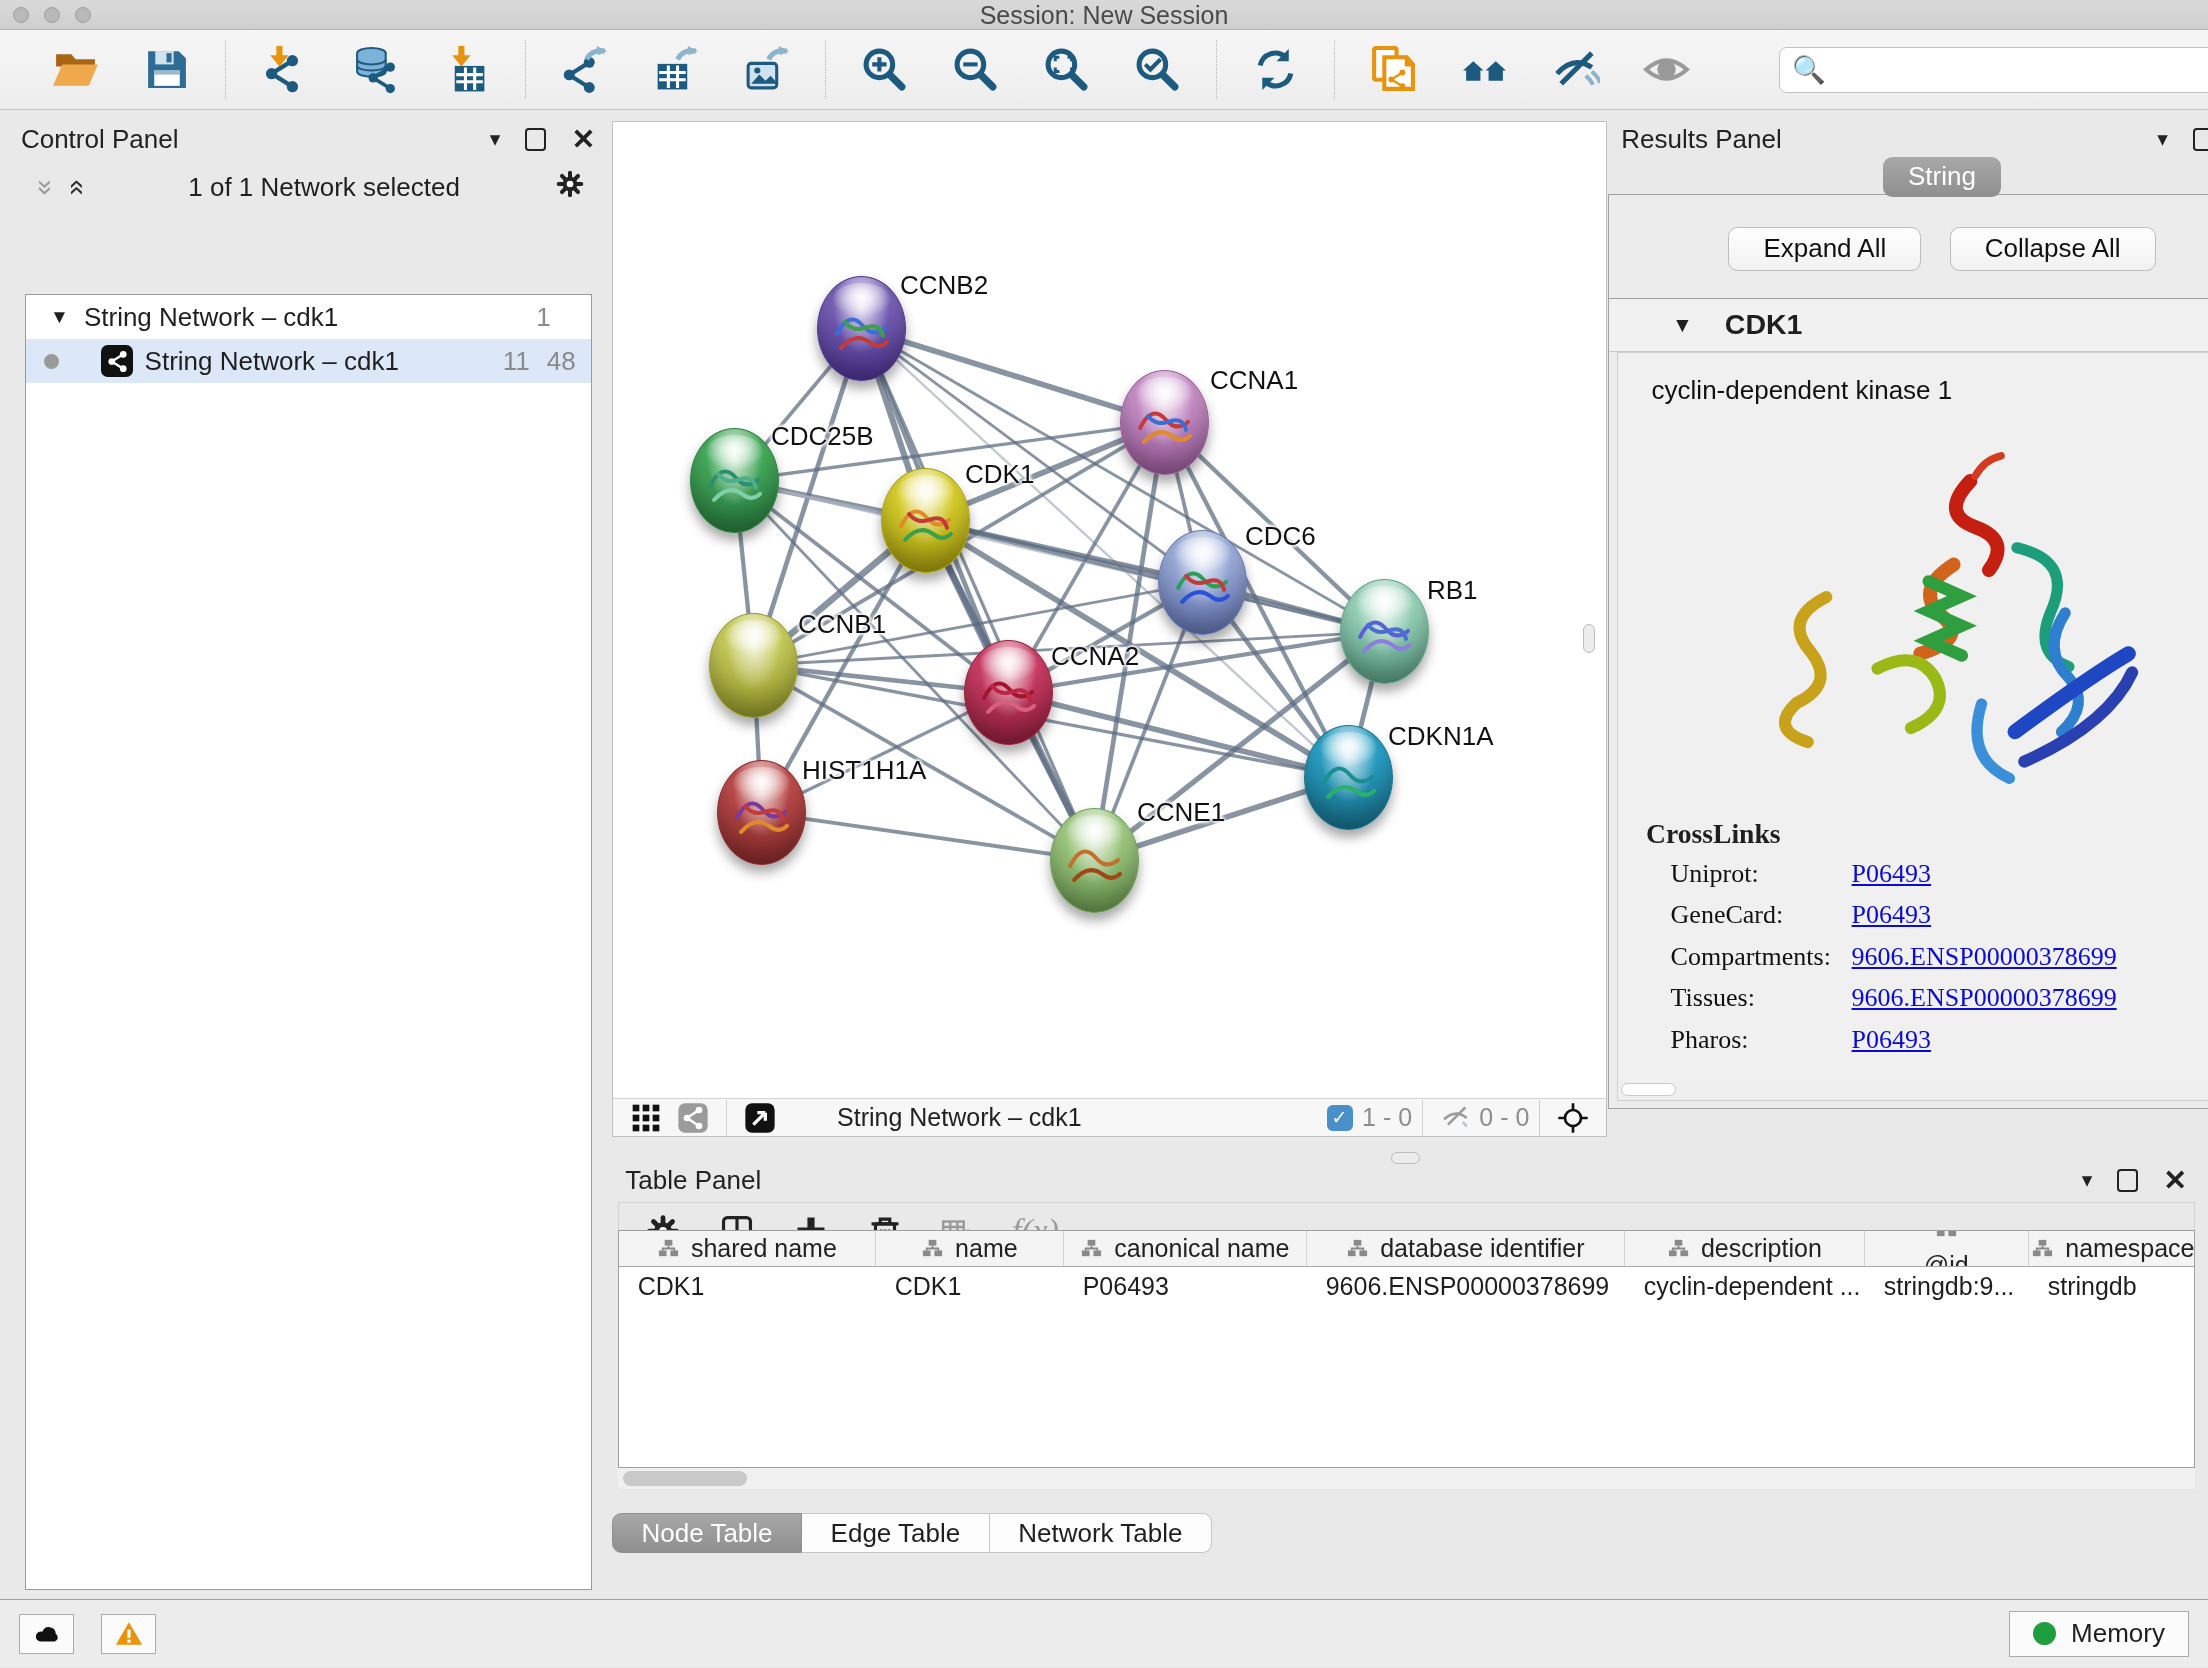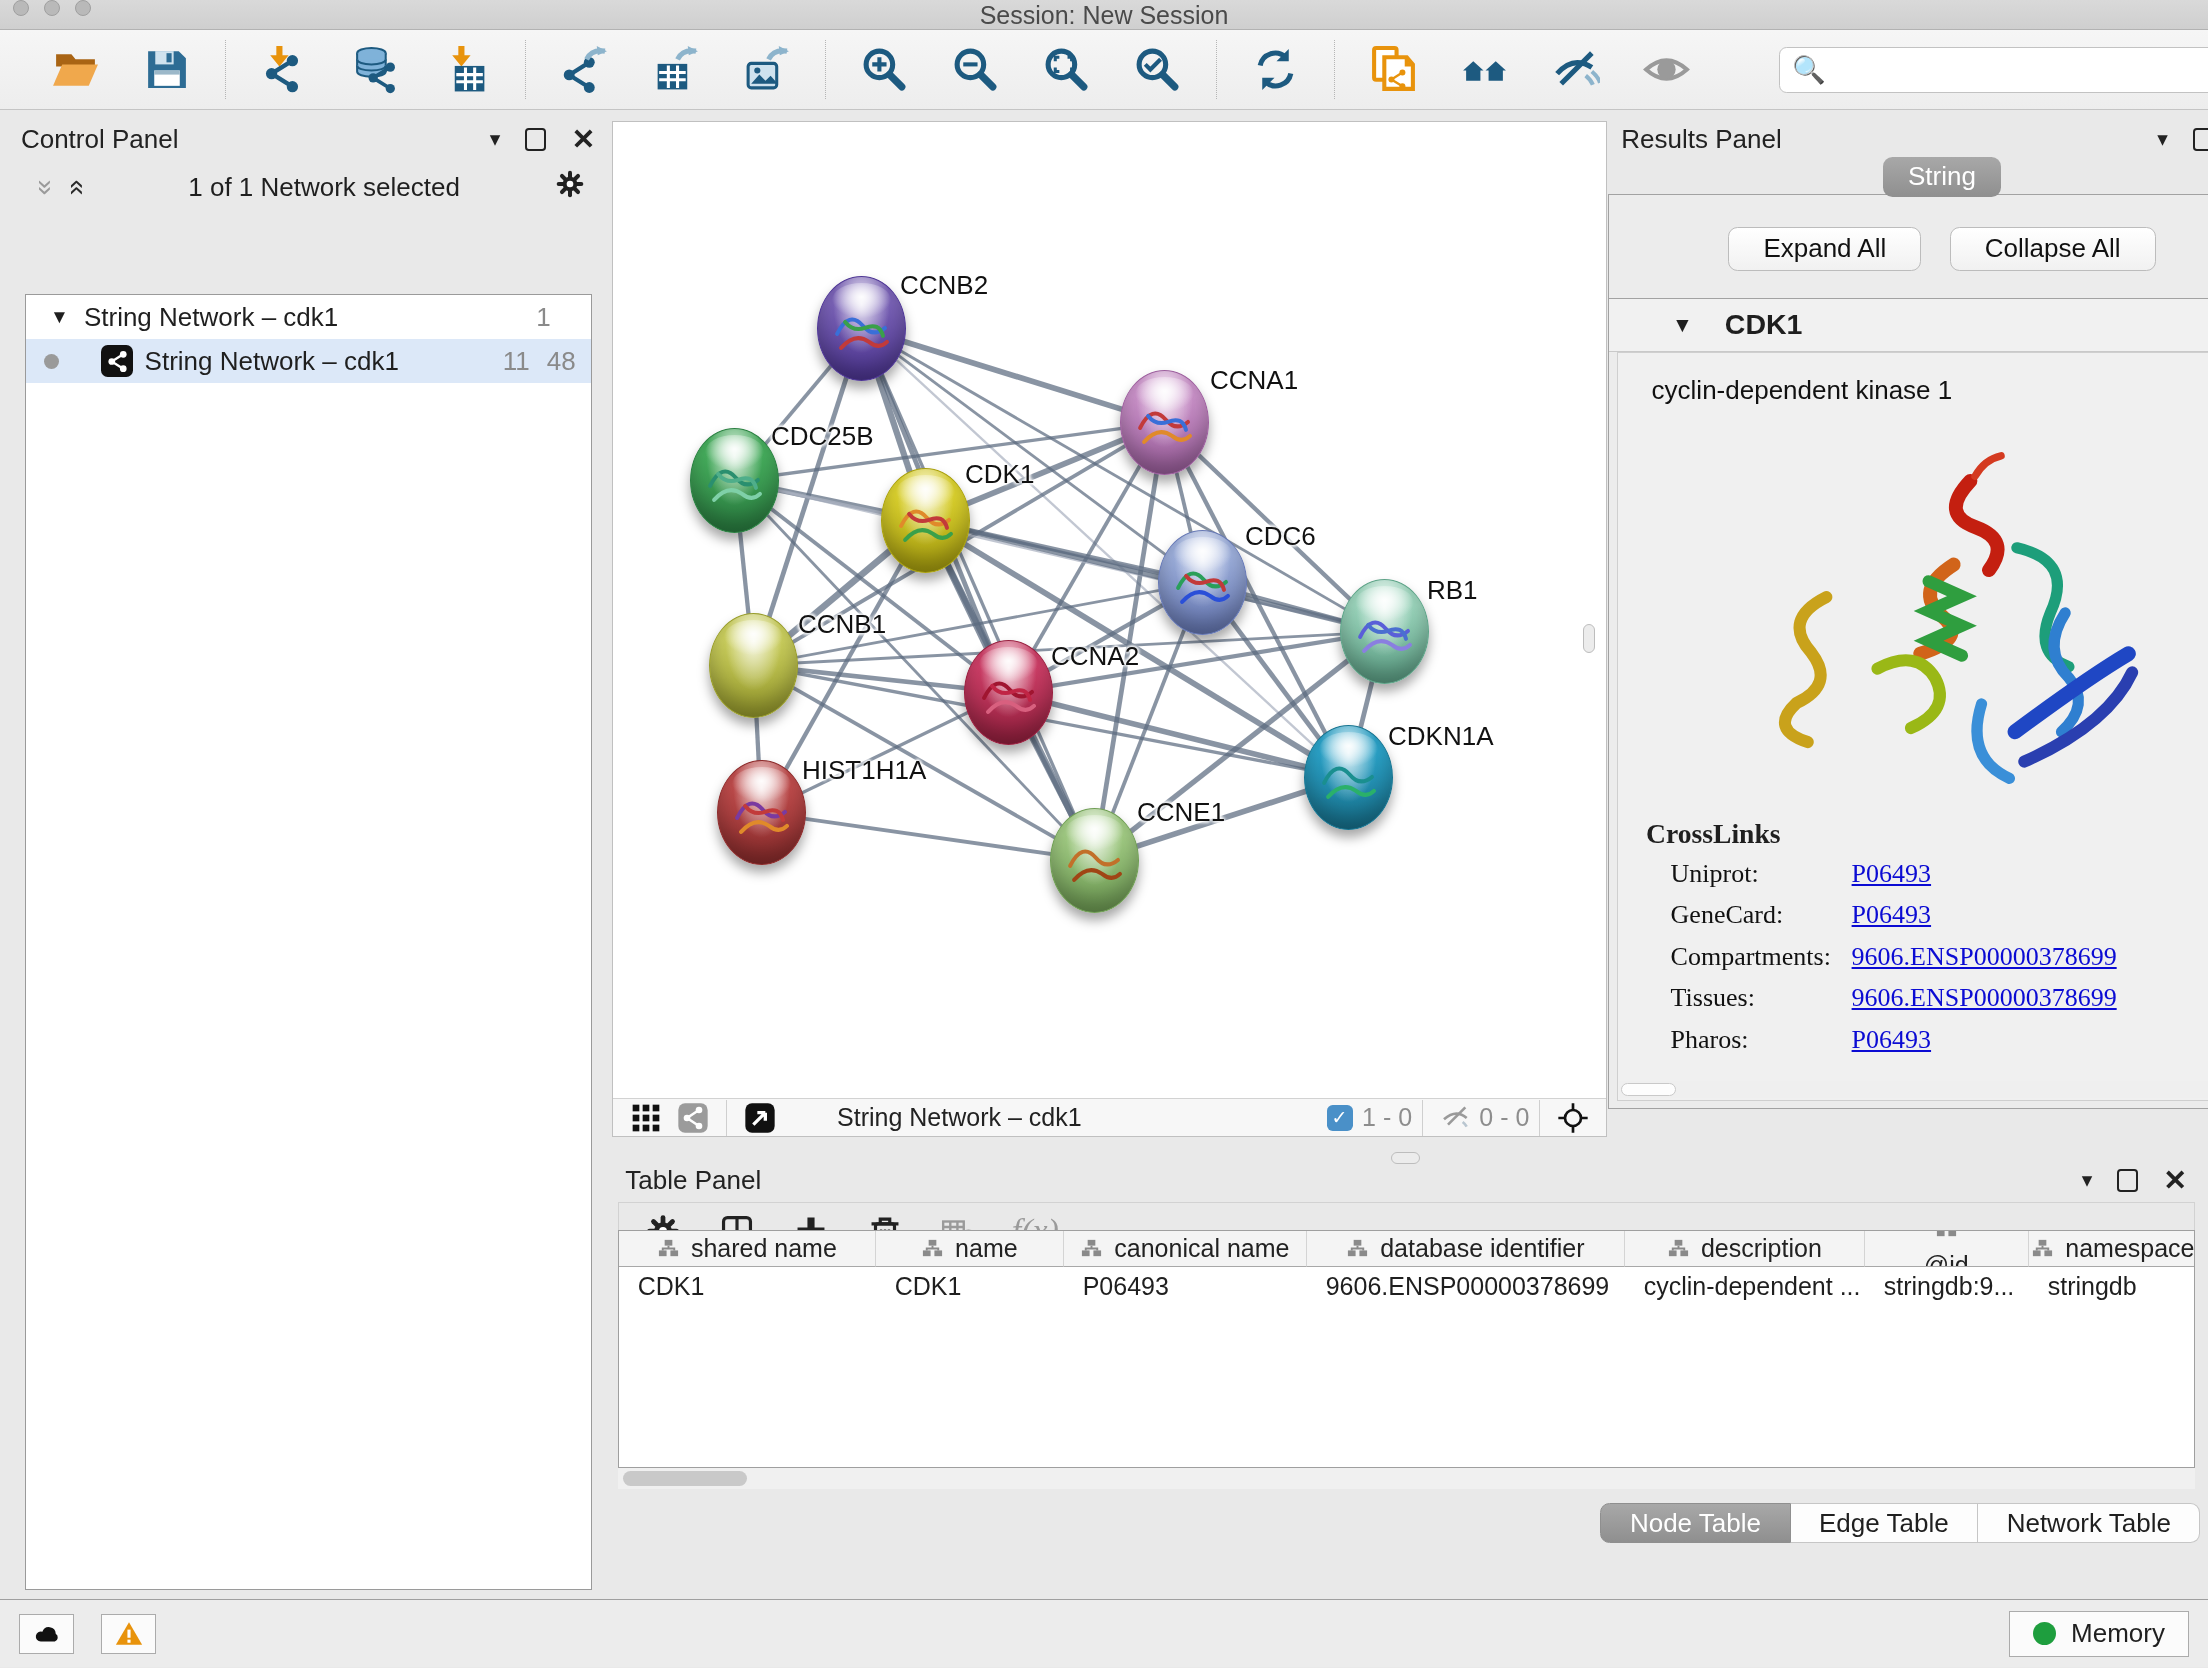--- a/index.html
+++ b/index.html
@@ -1,20 +1,20 @@
 <!DOCTYPE html>
 <html style="font-size:15px"><head>
 <meta charset="utf-8">
 <style>
   html,body{margin:0;padding:0;background:#e9e9e9;width:2208px;height:1668px;overflow:hidden;
     font-family:"Liberation Sans",sans-serif;-webkit-font-smoothing:antialiased;color:#1f1f1f;}
   *{box-sizing:border-box;}
   
   .titlebar{height:30px;background:linear-gradient(#d9d9d9,#cfcfcf);border-bottom:1px solid #b2b2b2;
-    display:flex;align-items:flex-start;position:relative;}
+    display:flex;align-items:center;position:relative;}
   .lights{display:flex;gap:15px;margin-left:13.3px;}
   .light{width:16px;height:16px;border-radius:50%;background:#b9b9b9;border:1px solid #9f9f9f;}
   .win-title{position:absolute;left:0;right:0;text-align:center;font-size:25px;color:#4a4a4a;line-height:30px;}
   
   .toolbar{height:80px;background:linear-gradient(#f6f6f6,#ededed);border-bottom:1px solid #c4c4c4;
     display:flex;align-items:center;padding-left:49px;}
   .tb-group{display:flex;align-items:center;gap:38px;}
   .tb-sep{width:0;border-left:1.9px dotted #b5b5b5;height:59px;margin:0 32px;}
   .tb-btn{width:53px;height:53px;display:flex;align-items:center;justify-content:center;cursor:default;}
   .tb-btn svg{width:49px;height:49px;}
@@ -111,21 +111,21 @@
   .grid-table{position:absolute;left:5.7px;right:5.7px;top:68px;height:238px;background:#fff;border:1.9px solid #9f9f9f;
     overflow:hidden;}
   .tr{display:flex;}
   .th,.td{flex:0 0 auto;overflow:hidden;white-space:nowrap;font-size:25px;display:flex;align-items:center;}
   .th{height:36px;background:#f4f4f4;border-right:1px solid #d4d4d4;border-bottom:1.9px solid #a8a8a8;
     justify-content:center;gap:11.4px;color:#222;}
   .th svg{width:23px;height:23px;flex:0 0 auto;}
   .td{height:38px;padding-left:19px;border-right:1px solid transparent;}
   .tp-hscroll{position:absolute;left:5.7px;right:5.7px;top:306px;height:21px;background:#f0f0f0;}
   .tp-hthumb{width:124px;height:15px;margin:2.9px 0 0 5.7px;background:#c9c9c9;border-radius:7.6px;}
-  .tp-tabs{position:absolute;left:0;right:0;top:339px;display:flex;justify-content:flex-end;}
+  .tp-tabs{position:absolute;left:0;right:0;top:349px;display:flex;justify-content:flex-start;}
   
   .statusbar{height:68px;background:#ececec;border-top:1.9px solid #9f9f9f;display:flex;align-items:center;
     padding:0 19px;}
   .st-btn{width:55px;height:40px;background:#fbfbfb;border:1.9px solid #ababab;display:flex;align-items:center;
     justify-content:center;margin-right:27px;}
   .st-btn svg{width:30px;height:30px;}
   .mem-btn{margin-left:auto;height:46px;background:#fbfbfb;border:1.9px solid #ababab;display:flex;align-items:center;
     padding:0 23px;font-size:26px;gap:15px;}
   .mem-dot{width:23px;height:23px;border-radius:50%;}
 </style>

